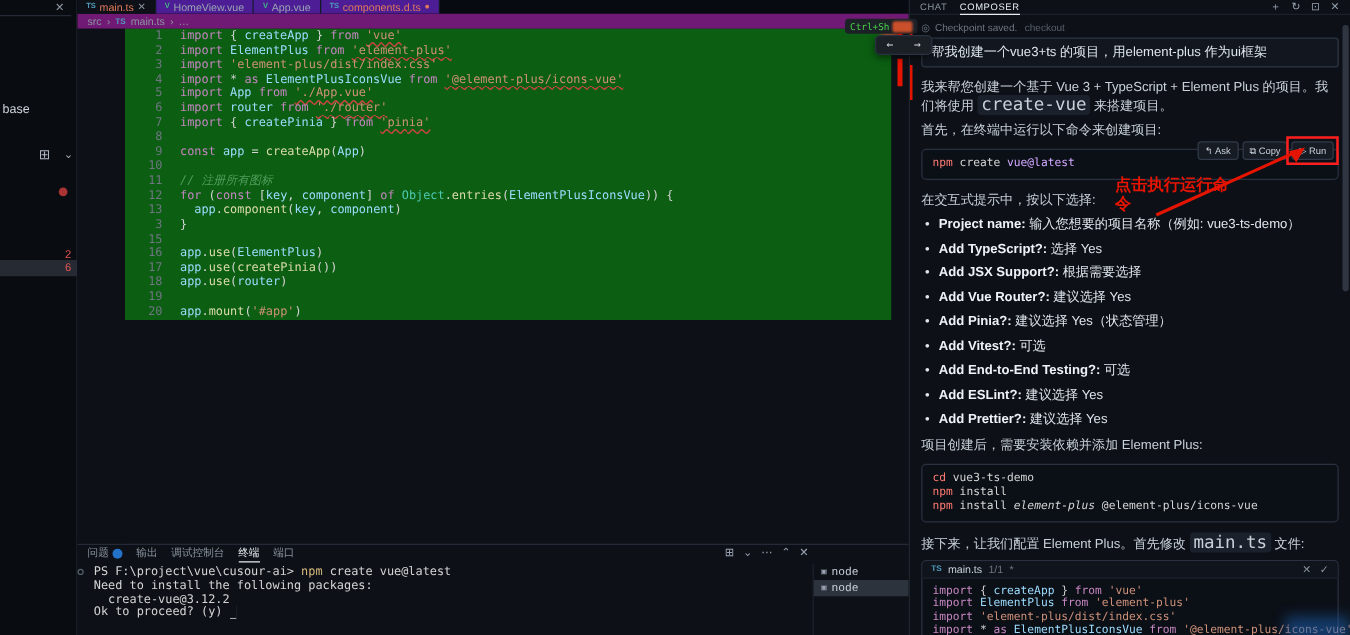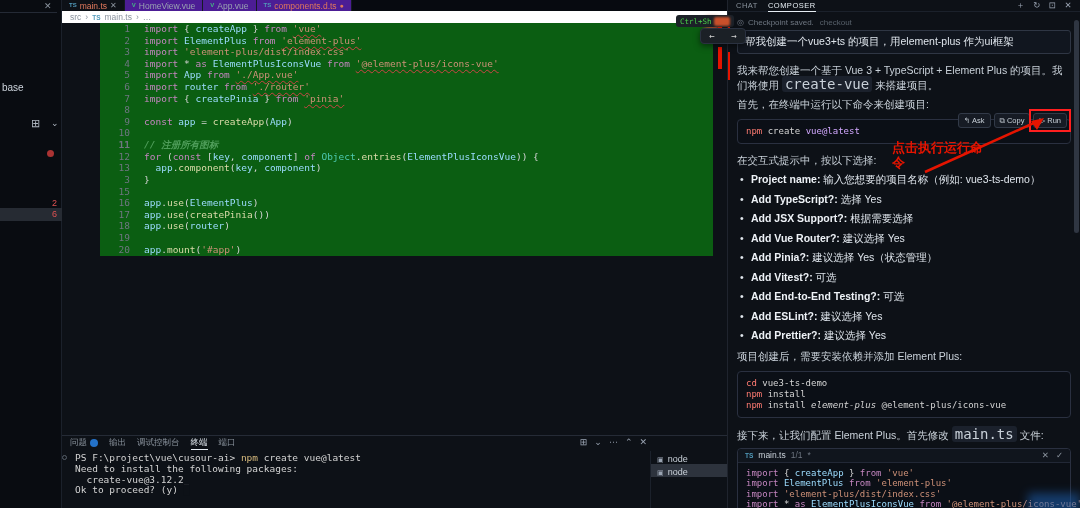--- a/index.html
+++ b/index.html
@@ -22,21 +22,21 @@
   
   .editor-col { position:absolute; left:62px; top:0; width:665px; height:508px; background:#0d1117; }
   .tabbar { height:11px; background:#070a10; display:flex; overflow:hidden; }
   .etab { display:flex; align-items:center; gap:3px; padding:0 7px; font-size:8.5px; background:#4c1d95; border-right:1px solid #151b24; white-space:nowrap; cursor:pointer; }
   .etab.active { background:#0d1117; }
   .tab-ico { font-size:6px; font-weight:bold; line-height:7px; }
   .tab-ico.ts { color:#519aba; }
   .tab-ico.vue { color:#42b883; }
   .tab-dot { font-size:7px; color:#e2795c; }
   .tab-x { font-size:8px; color:#8b949e; }
-  .breadcrumb { height:12px; display:flex; align-items:center; gap:4px; padding-left:8px; font-size:8.5px; color:#8b949e; background:#ffffff; }
+  .breadcrumb { height:12px; display:flex; align-items:center; gap:4px; padding-left:8px; font-size:8.5px; color:#8b949e; background:#701a75; }
   .bc-ts { color:#519aba; font-size:6.5px; font-weight:bold; }
 
   .code-wrap { position:relative; height:412px; display:flex; font-family:"DejaVu Sans Mono", monospace; font-size:9.5px; }
   .gutter { width:38px; background:#0d1117; }
   .code-region { flex:1; position:relative; }
   .sel-green { position:absolute; left:0; top:0; right:14px; height:233px; background:#0b5e12; }
   .code-lines { position:relative; }
   .code-line { height:11.62px; line-height:11.62px; white-space:pre; display:flex; }
   .t-kw{color:#c586c0}.t-id{color:#9cdcfe}.t-fn{color:#dcdcaa}.t-cls{color:#4ec9b0}
   .t-st{color:#ce9178}.t-sq{color:#ce9178; text-decoration:underline wavy #cc4444 1px; text-underline-offset:2px;}
@@ -60,21 +60,21 @@
   .term-head { height:14px; display:flex; align-items:center; padding-left:8px; gap:11px; font-size:8.5px; color:#8b949e; }
   .term-tab { display:flex; align-items:center; gap:3px; cursor:pointer; height:14px; }
   .term-tab.active { color:#e6edf3; border-bottom:1px solid #e6edf3; }
   .term-badge { width:8px; height:8px; border-radius:50%; background:#2472c8; }
   .term-icons { position:absolute; right:80px; top:1px; display:flex; gap:7px; color:#9aa4b2; font-size:9px; }
   .term-icons span{cursor:pointer;}
   .term-body { position:relative; padding:3px 0 0 6px; font-family:"DejaVu Sans Mono", monospace; font-size:9.5px; }
   .term-line { height:10.8px; line-height:10.8px; white-space:pre; color:#d4d4d4; }
   .term-circle { position:absolute; left:0px; top:5px; width:5px; height:5px; border:1px solid #57606a; border-radius:50%; }
   .term-list { position:absolute; right:0; top:15px; width:77px; bottom:0; border-left:1px solid #1b212b; font-size:9px; color:#c9d1d9; }
-  .tl-row { display:flex; align-items:flex-end; gap:4px; height:13px; padding-left:6px; cursor:pointer; }
+  .tl-row { display:flex; align-items:center; gap:4px; height:13px; padding-left:6px; cursor:pointer;font-family:Liberation Mono, monospace; }
   .tl-row.sel { background:#2d333d; }
   .tl-ico { font-size:7px; color:#9aa4b2; }
 
   
   .chat-col { position:absolute; left:727px; top:0; width:353px; height:508px; background:#0d1117; border-left:1px solid #1f242e; overflow:hidden; }
   .chat-head { height:12px; display:flex; align-items:center; padding:0 8px; gap:10px; font-size:7.5px; letter-spacing:.5px; color:#8b949e; border-bottom:1px solid #1b212b; }
   .chat-tab { cursor:pointer; height:12px; display:flex; align-items:center; }
   .chat-tab.active { color:#e6edf3; border-bottom:1px solid #e6edf3; }
   .chat-head-icons { margin-left:auto; display:flex; gap:8px; font-size:8.5px; color:#9aa4b2; }
   .chat-head-icons span{cursor:pointer;}
@@ -162,21 +162,21 @@
             <div class="code-line" style="position: relative; margin-left: 38px;"><span style="position: absolute; left: -38px; width: 30px; text-align: right; color: rgb(110, 118, 129);">1</span><span style="padding-left: 6px;"><span class="t-kw">import </span><span class="t-pu">{ </span><span class="t-id">createApp</span><span class="t-pu"> } </span><span class="t-kw">from </span><span class="t-sq">'vue'</span></span></div>
             <div class="code-line" style="position: relative; margin-left: 38px;"><span style="position: absolute; left: -38px; width: 30px; text-align: right; color: rgb(110, 118, 129);">2</span><span style="padding-left: 6px;"><span class="t-kw">import </span><span class="t-id">ElementPlus </span><span class="t-kw">from </span><span class="t-sq">'element-plus'</span></span></div>
             <div class="code-line" style="position: relative; margin-left: 38px;"><span style="position: absolute; left: -38px; width: 30px; text-align: right; color: rgb(110, 118, 129);">3</span><span style="padding-left: 6px;"><span class="t-kw">import </span><span class="t-st">'element-plus/dist/index.css'</span></span></div>
             <div class="code-line" style="position: relative; margin-left: 38px;"><span style="position: absolute; left: -38px; width: 30px; text-align: right; color: rgb(110, 118, 129);">4</span><span style="padding-left: 6px;"><span class="t-kw">import </span><span class="t-pu">* </span><span class="t-kw">as </span><span class="t-id">ElementPlusIconsVue </span><span class="t-kw">from </span><span class="t-sq">'@element-plus/icons-vue'</span></span></div>
             <div class="code-line" style="position: relative; margin-left: 38px;"><span style="position: absolute; left: -38px; width: 30px; text-align: right; color: rgb(110, 118, 129);">5</span><span style="padding-left: 6px;"><span class="t-kw">import </span><span class="t-id">App </span><span class="t-kw">from </span><span class="t-sq">'./App.vue'</span></span></div>
             <div class="code-line" style="position: relative; margin-left: 38px;"><span style="position: absolute; left: -38px; width: 30px; text-align: right; color: rgb(110, 118, 129);">6</span><span style="padding-left: 6px;"><span class="t-kw">import </span><span class="t-id">router </span><span class="t-kw">from </span><span class="t-sq">'./router'</span></span></div>
             <div class="code-line" style="position: relative; margin-left: 38px;"><span style="position: absolute; left: -38px; width: 30px; text-align: right; color: rgb(110, 118, 129);">7</span><span style="padding-left: 6px;"><span class="t-kw">import </span><span class="t-pu">{ </span><span class="t-id">createPinia</span><span class="t-pu"> } </span><span class="t-kw">from </span><span class="t-sq">'pinia'</span></span></div>
             <div class="code-line" style="position: relative; margin-left: 38px;"><span style="position: absolute; left: -38px; width: 30px; text-align: right; color: rgb(110, 118, 129);">8</span><span style="padding-left: 6px;"></span></div>
             <div class="code-line" style="position: relative; margin-left: 38px;"><span style="position: absolute; left: -38px; width: 30px; text-align: right; color: rgb(110, 118, 129);">9</span><span style="padding-left: 6px;"><span class="t-kw">const </span><span class="t-id">app </span><span class="t-pu">= </span><span class="t-fn">createApp</span><span class="t-pu">(</span><span class="t-id">App</span><span class="t-pu">)</span></span></div>
             <div class="code-line" style="position: relative; margin-left: 38px;"><span style="position: absolute; left: -38px; width: 30px; text-align: right; color: rgb(110, 118, 129);">10</span><span style="padding-left: 6px;"></span></div>
-            <div class="code-line" style="position: relative; margin-left: 38px; font-weight: bold;"><span style="position: absolute; left: -38px; width: 30px; text-align: right; color: rgb(110, 118, 129);">11</span><span style="padding-left: 6px;"><span class="t-cm">// 注册所有图标</span></span></div>
+            <div class="code-line" style="position: relative; margin-left: 38px;"><span style="position: absolute; left: -38px; width: 30px; text-align: right; color: rgb(110, 118, 129);">11</span><span style="padding-left: 6px;"><span class="t-cm">// 注册所有图标</span></span></div>
             <div class="code-line" style="position: relative; margin-left: 38px;"><span style="position: absolute; left: -38px; width: 30px; text-align: right; color: rgb(110, 118, 129);">12</span><span style="padding-left: 6px;"><span class="t-kw">for </span><span class="t-pu">(</span><span class="t-kw">const </span><span class="t-pu">[</span><span class="t-id">key</span><span class="t-pu">, </span><span class="t-id">component</span><span class="t-pu">] </span><span class="t-kw">of </span><span class="t-cls">Object</span><span class="t-pu">.</span><span class="t-fn">entries</span><span class="t-pu">(</span><span class="t-id">ElementPlusIconsVue</span><span class="t-pu">)) {</span></span></div>
             <div class="code-line" style="position: relative; margin-left: 38px;"><span style="position: absolute; left: -38px; width: 30px; text-align: right; color: rgb(110, 118, 129);">13</span><span style="padding-left: 6px;"><span class="t-pu">  </span><span class="t-id">app</span><span class="t-pu">.</span><span class="t-fn">component</span><span class="t-pu">(</span><span class="t-id">key</span><span class="t-pu">, </span><span class="t-id">component</span><span class="t-pu">)</span></span></div>
             <div class="code-line" style="position: relative; margin-left: 38px;"><span style="position: absolute; left: -38px; width: 30px; text-align: right; color: rgb(110, 118, 129);">3</span><span style="padding-left: 6px;"><span class="t-pu">}</span></span></div>
             <div class="code-line" style="position: relative; margin-left: 38px;"><span style="position: absolute; left: -38px; width: 30px; text-align: right; color: rgb(110, 118, 129);">15</span><span style="padding-left: 6px;"></span></div>
             <div class="code-line" style="position: relative; margin-left: 38px;"><span style="position: absolute; left: -38px; width: 30px; text-align: right; color: rgb(110, 118, 129);">16</span><span style="padding-left: 6px;"><span class="t-id">app</span><span class="t-pu">.</span><span class="t-fn">use</span><span class="t-pu">(</span><span class="t-id">ElementPlus</span><span class="t-pu">)</span></span></div>
             <div class="code-line" style="position: relative; margin-left: 38px;"><span style="position: absolute; left: -38px; width: 30px; text-align: right; color: rgb(110, 118, 129);">17</span><span style="padding-left: 6px;"><span class="t-id">app</span><span class="t-pu">.</span><span class="t-fn">use</span><span class="t-pu">(</span><span class="t-fn">createPinia</span><span class="t-pu">())</span></span></div>
             <div class="code-line" style="position: relative; margin-left: 38px;"><span style="position: absolute; left: -38px; width: 30px; text-align: right; color: rgb(110, 118, 129);">18</span><span style="padding-left: 6px;"><span class="t-id">app</span><span class="t-pu">.</span><span class="t-fn">use</span><span class="t-pu">(</span><span class="t-id">router</span><span class="t-pu">)</span></span></div>
             <div class="code-line" style="position: relative; margin-left: 38px;"><span style="position: absolute; left: -38px; width: 30px; text-align: right; color: rgb(110, 118, 129);">19</span><span style="padding-left: 6px;"></span></div>
             <div class="code-line" style="position: relative; margin-left: 38px;"><span style="position: absolute; left: -38px; width: 30px; text-align: right; color: rgb(110, 118, 129);">20</span><span style="padding-left: 6px;"><span class="t-id">app</span><span class="t-pu">.</span><span class="t-fn">mount</span><span class="t-pu">(</span><span class="t-st">'#app'</span><span class="t-pu">)</span></span></div>
           </div>

